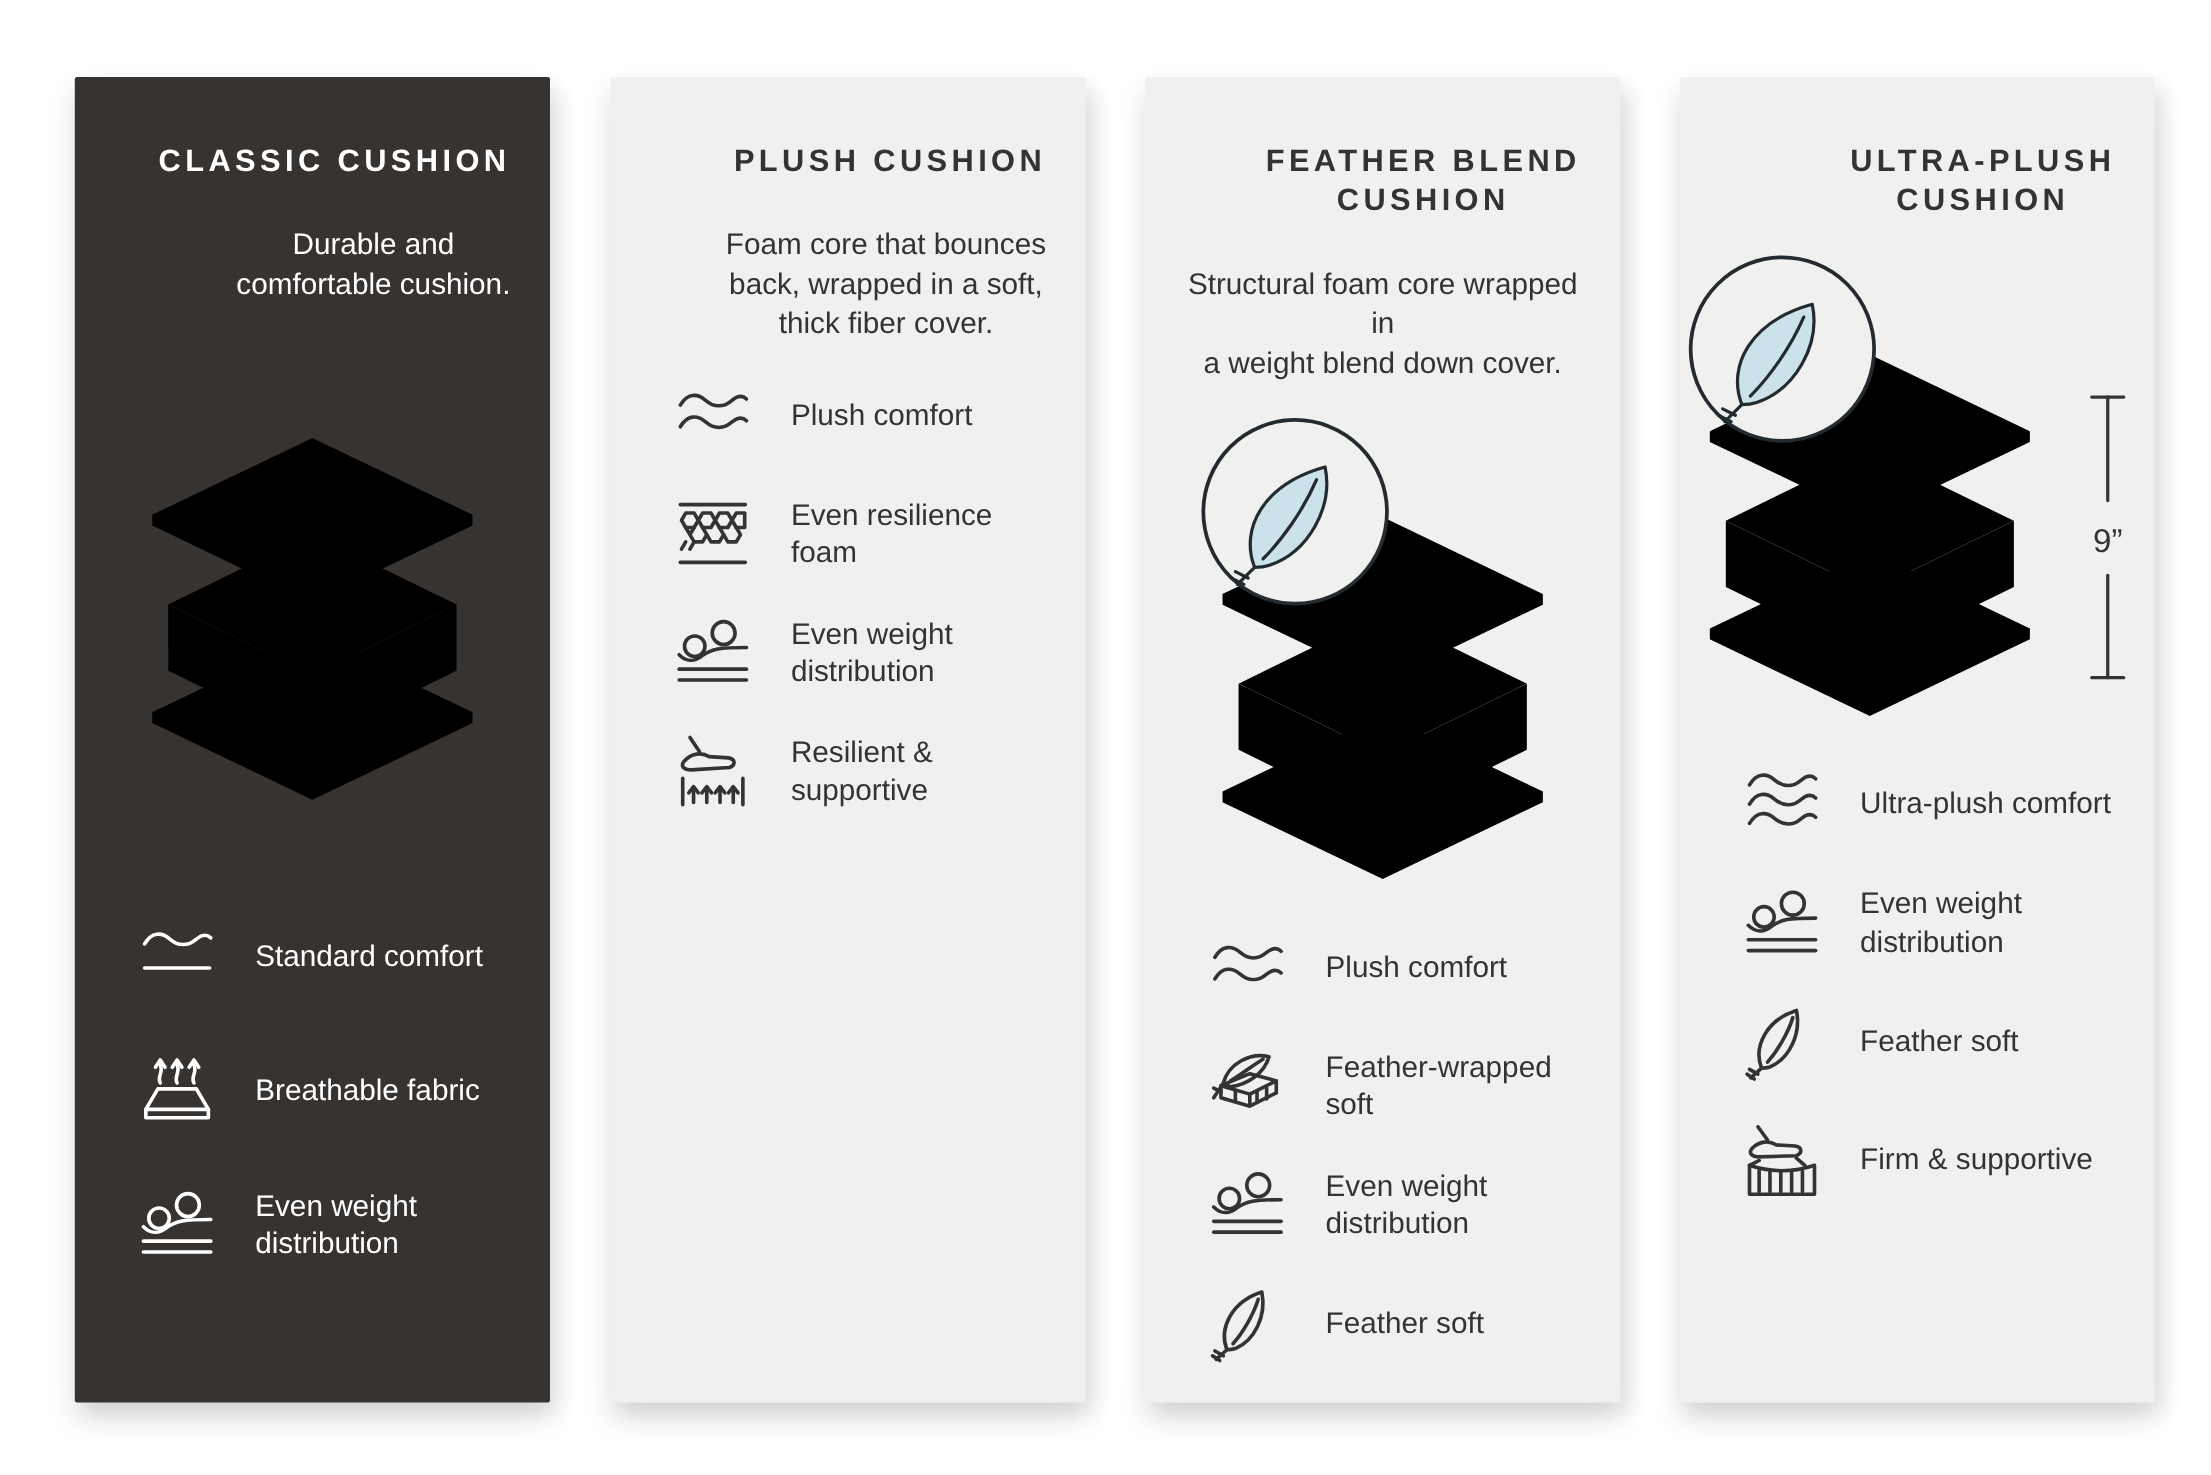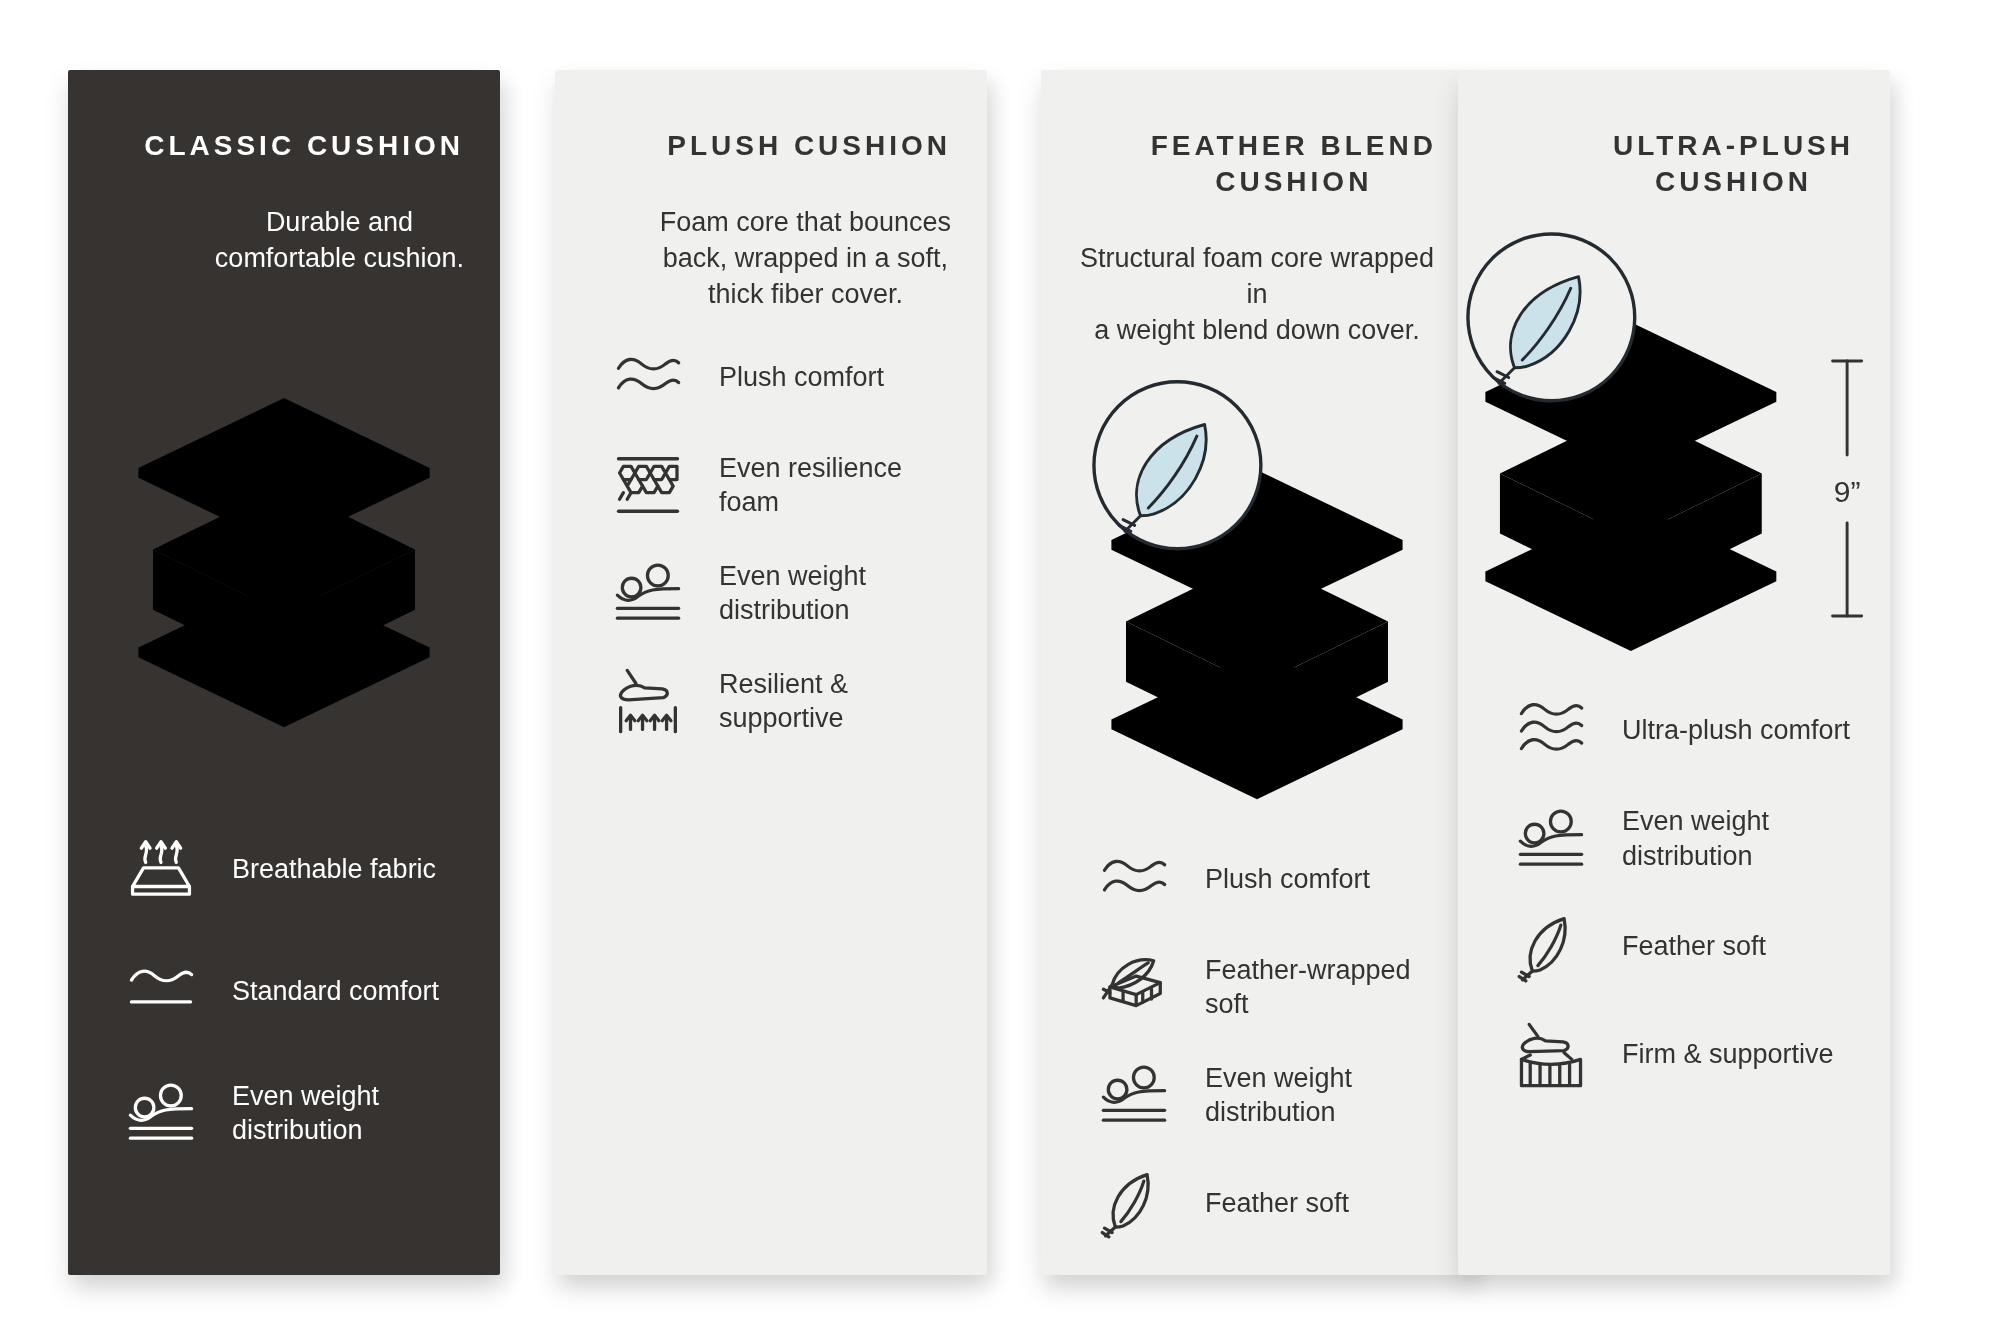--- a/index.html
+++ b/index.html
@@ -14,21 +14,21 @@
   html,body{width:2010px;height:1341px;background:#ffffff;overflow:hidden;
     font-family:"Liberation Sans", sans-serif;}
   .board{position:absolute;inset:0;}
   .panel{position:absolute;top:70px;width:432px;height:1205px;border-radius:2px;
     box-shadow:0 14px 26px rgba(0,0,0,.13), 10px 10px 18px rgba(0,0,0,.06);}
   .panel.dark{background:var(--panel-dark);color:var(--text-light);}
   .panel.light{background:var(--panel-light);color:var(--text-dark);}
   .panel.p1{left:68px}
   .panel.p2{left:555px}
   .panel.p3{left:1041px}
-  .panel.p4{left:1458px}
+  .panel.p4{left:1527px}
   .panel-inner{height:100%;display:flex;flex-direction:column;align-items:flex-end;
     padding:58px 36px 0 36px;}
   .title{font-weight:bold;font-size:28px;letter-spacing:4px;line-height:1.28;
     text-align:center;white-space:pre-line;max-width:360px;}
   .desc{margin-top:40px;font-size:27px;line-height:1.34;text-align:center;
     white-space:pre-line;}
   .diagram-wrap{margin-top:16px;height:450px;width:100%;display:flex;
     align-items:center;justify-content:center;}
   .features{width:100%;margin-top:30px;display:flex;flex-direction:column;
     gap:38px;padding-left:22px;}
@@ -191,32 +191,32 @@
 comfortable cushion.</p>
       <div class="diagram-wrap">
         <svg class="diagram dark" viewBox="0 -45 340 445" width="330" height="432">
           <use href="#cushion"></use>
         </svg>
       </div>
       <ul class="features" style="list-style:none">
         <li class="feature">
           <span class="f-icon">
               <svg class="icon-svg" viewBox="0 0 64 64">
+                <use href="#i-wave1"></use>
+              </svg>
+            </span>
+          <span class="f-label">Standard comfort</span>
+        </li>
+        <li class="feature">
+          <span class="f-icon">
+              <svg class="icon-svg" viewBox="0 0 64 64">
                 <use href="#i-breathable"></use>
               </svg>
             </span>
           <span class="f-label">Breathable fabric</span>
-        </li>
-        <li class="feature">
-          <span class="f-icon">
-              <svg class="icon-svg" viewBox="0 0 64 64">
-                <use href="#i-wave1"></use>
-              </svg>
-            </span>
-          <span class="f-label">Standard comfort</span>
         </li>
         <li class="feature">
           <span class="f-icon">
               <svg class="icon-svg" viewBox="0 0 64 64">
                 <use href="#i-evenweight"></use>
               </svg>
             </span>
           <span class="f-label">Even weight
 distribution</span>
         </li>

